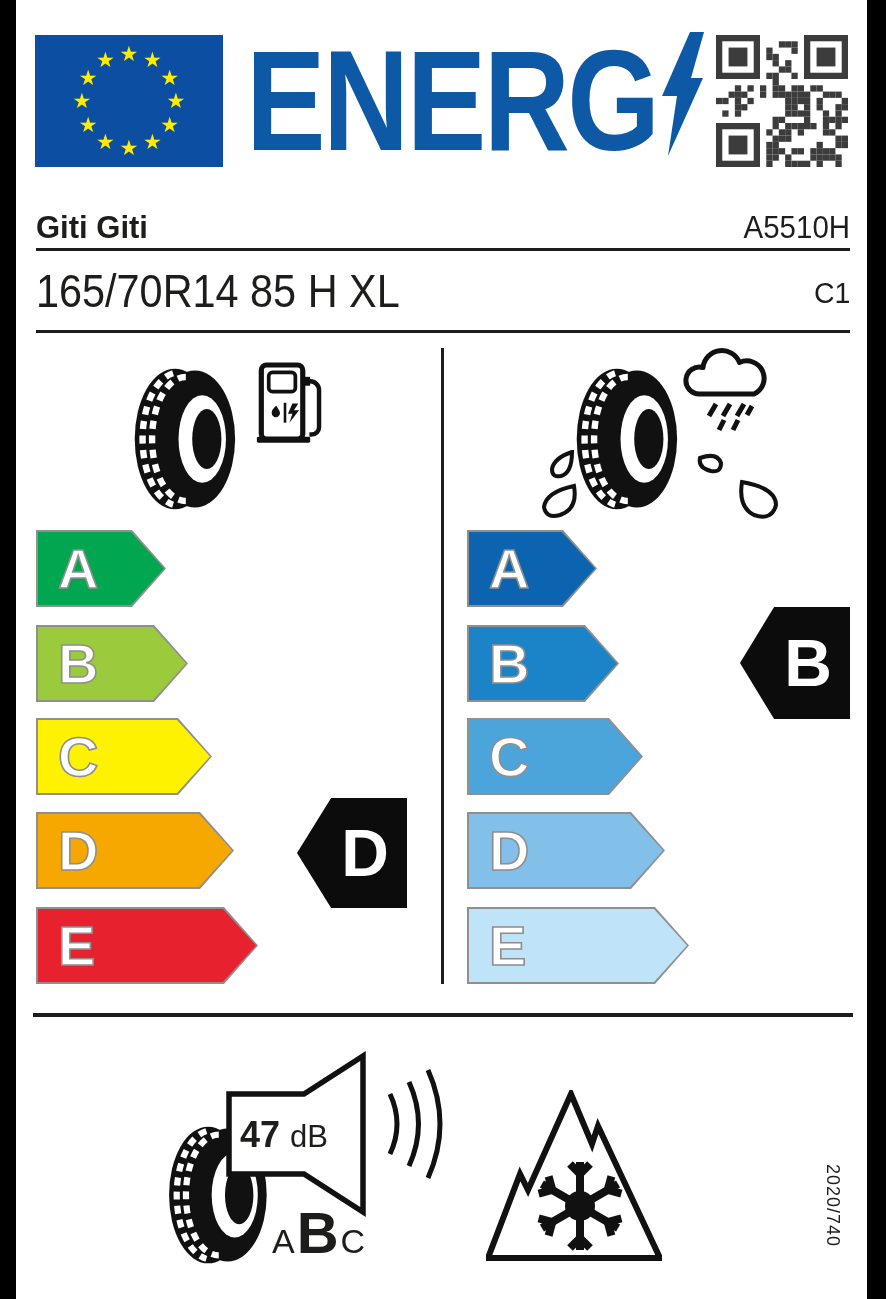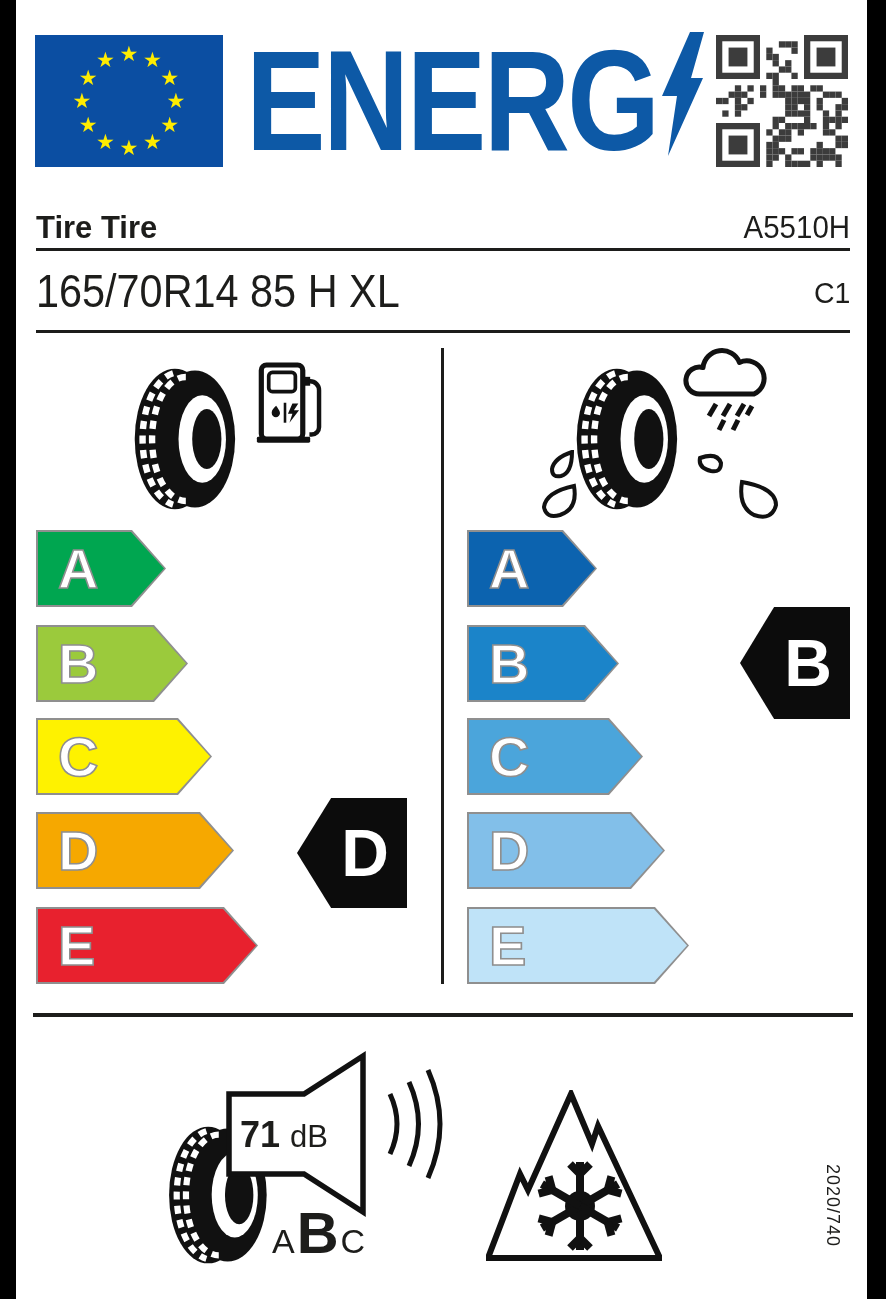--- a/index.html
+++ b/index.html
@@ -223,21 +223,21 @@
       <rect x="6" y="6" width="30" height="30" fill="#fff"></rect>
       <rect x="12" y="12" width="18" height="18" fill="#3c3c3c"></rect>
       <rect x="84" y="0" width="42" height="42" fill="#3c3c3c"></rect>
       <rect x="90" y="6" width="30" height="30" fill="#fff"></rect>
       <rect x="96" y="12" width="18" height="18" fill="#3c3c3c"></rect>
       <rect x="0" y="84" width="42" height="42" fill="#3c3c3c"></rect>
       <rect x="6" y="90" width="30" height="30" fill="#fff"></rect>
       <rect x="12" y="96" width="18" height="18" fill="#3c3c3c"></rect>
     </svg>
 
-  <div class="brand">Tire Tire</div>
+  <div class="brand">Giti Giti</div>
   <div class="model">A5510H</div>
   <div class="hr r1"></div>
 
   <div class="tsize">165/70R14 85 H XL</div>
   <div class="tclass">C1</div>
   <div class="hr r2"></div>
 
   <div class="vdivider"></div>
 
   <svg style="position:absolute;left:128px;top:366px" width="112" height="146" viewBox="0 0 120 160">
@@ -337,21 +337,21 @@
     </div>
 
   <div class="hr r3"></div>
 
   <svg style="position:absolute;left:160px;top:1124px" width="114" height="142" viewBox="0 0 120 160">
       <use href="#tire"></use>
     </svg>
   <svg style="position:absolute;left:224px;top:1048px" width="145" height="172" viewBox="0 0 145 172">
     <path d="M 5 46 H 80 L 139 8 V 164 L 80 126 H 5 Z" fill="#fff" stroke="#111" stroke-width="5.5"></path>
   </svg>
-  <div class="db-text"><span>71</span> <span class="unit">dB</span></div>
+  <div class="db-text"><span>47</span> <span class="unit">dB</span></div>
   <svg style="position:absolute;left:382px;top:1060px" width="70" height="128" viewBox="0 0 70 128">
     <g fill="none" stroke="#111" stroke-width="5">
       <path d="M 8 34 Q 22 64 8 94"></path>
       <path d="M 27 22 Q 46 64 27 106"></path>
       <path d="M 46 10 Q 70 64 46 118"></path>
     </g>
   </svg>
   <div class="abc">
     <span class="s">A</span>
     <span class="b">B</span>

